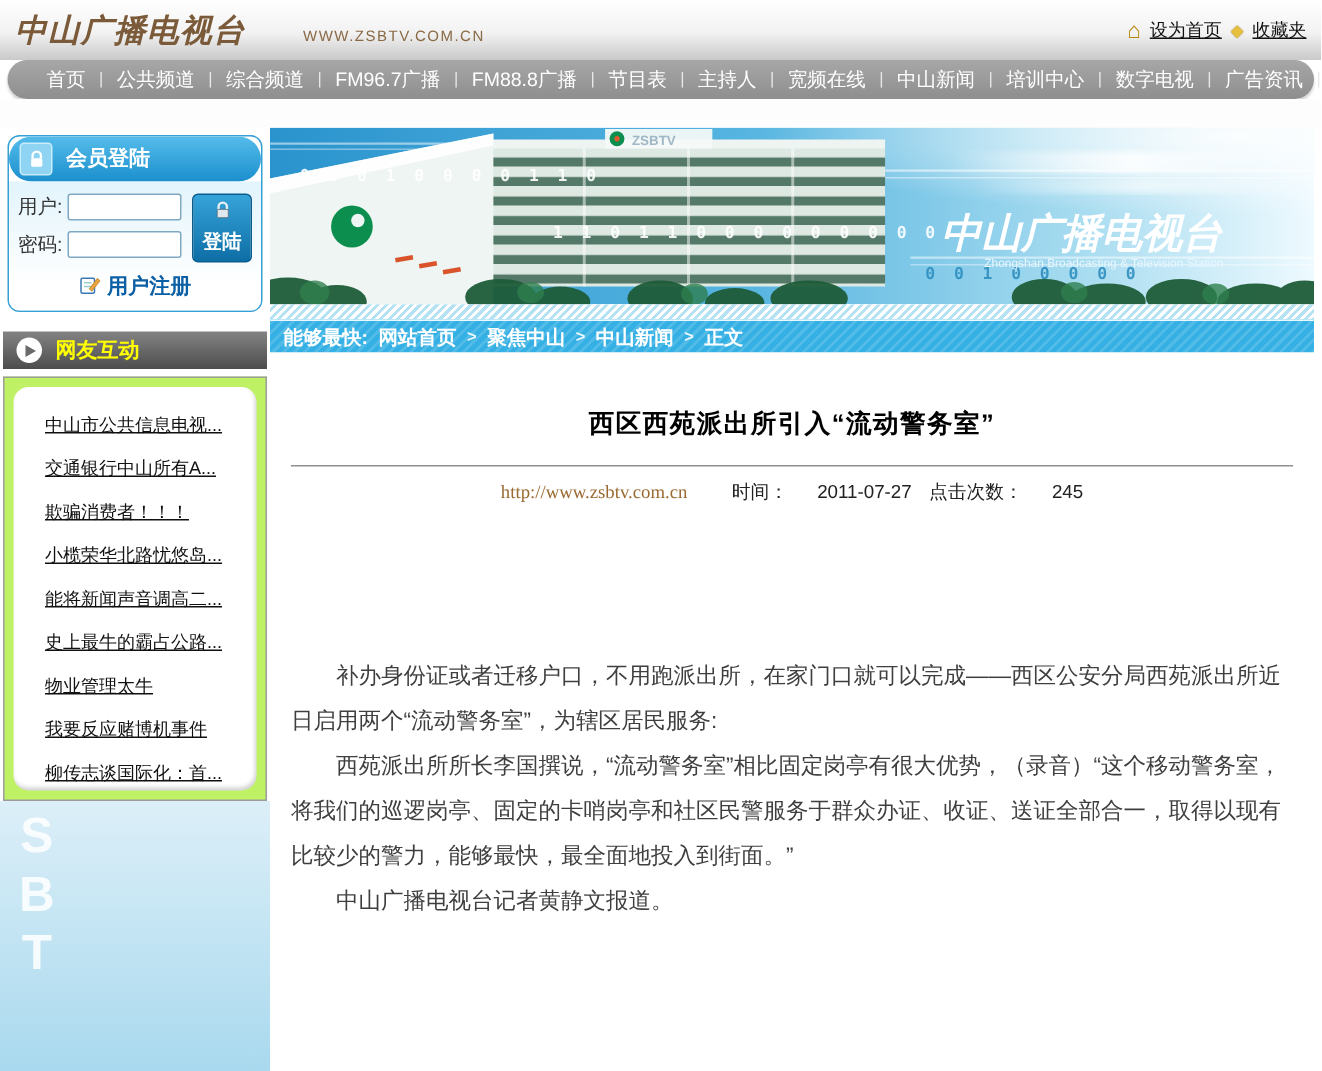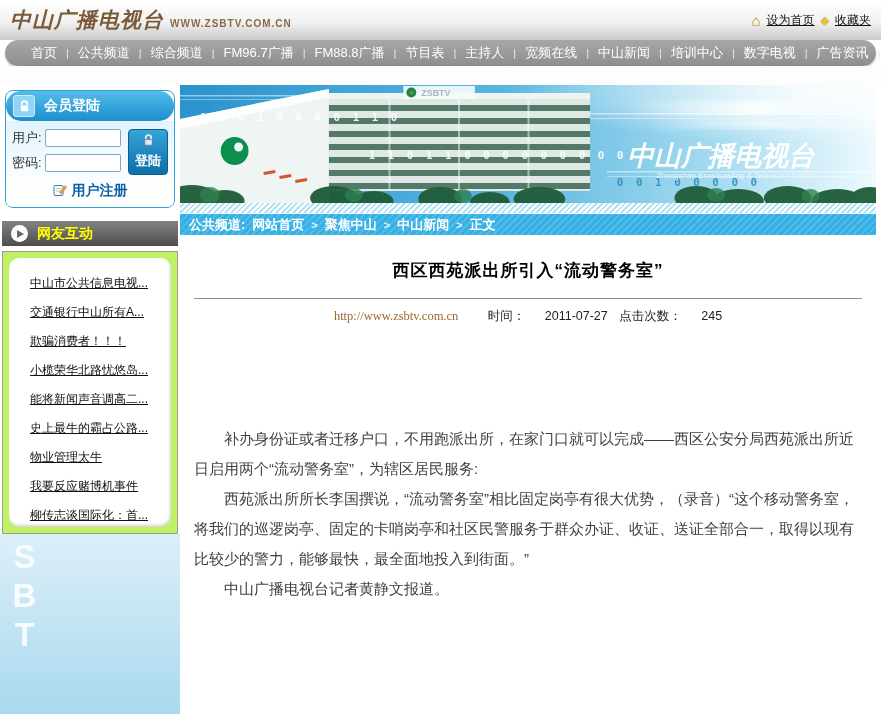--- a/index.html
+++ b/index.html
@@ -6,21 +6,21 @@
   html,body { background:#fff; }
   body { font-family:"Liberation Sans","DejaVu Sans",sans-serif; }
   .page { position:relative; width:881px; height:714px; overflow:hidden; background:#fff; margin:0; }
 
   
   .site-header { height:40px; background:linear-gradient(#ffffff 0%,#f2f2f2 55%,#c9c9c9 100%);
     display:flex; align-items:center; justify-content:space-between; padding:0 10px; }
   .logo { display:flex; align-items:baseline; gap:6px; }
   .logo-cn { font-family:"DejaVu Serif","Liberation Serif",serif; font-style:italic; font-weight:bold;
     font-size:21px; color:#7a5a38; letter-spacing:1px; }
-  .logo-url { font-size:10px; font-weight:bold; color:#8a6a45; letter-spacing:1px; }
+  .logo-url { font-size:10px; font-weight:normal; color:#8a6a45; letter-spacing:1px;margin-left:32px; }
   .quicklinks { display:flex; align-items:center; gap:6px; font-size:12px; color:#222; }
   .quicklinks a { color:#111; text-decoration:underline; cursor:pointer; }
   .home-icon { color:#b8860b; font-size:15px; line-height:1; }
   .diamond-icon { color:#e6c03c; font-size:11px; text-shadow:0 0 1px #8a6a10; }
 
   
   .main-nav { height:26px; margin:0 5px; background:linear-gradient(#a7a7a7,#8e8e8e);
     border-radius:13px; display:flex; align-items:center; justify-content:flex-start;
     padding:0 26px; color:#fff; font-size:13px; gap:9px; box-shadow:0 2px 2px rgba(0,0,0,.18); }
   .main-nav a { color:#fff; text-decoration:none; white-space:nowrap; cursor:pointer; }
@@ -68,21 +68,21 @@
   .content { width:696px; display:flex; flex-direction:column; }
   .banner { height:118px; overflow:hidden; }
   .hatch { height:10px; background:repeating-linear-gradient(135deg,#ffffff 0 2px,#b5e2f2 2px 4px); }
   .breadcrumb { height:22px; background:#35b0e4;
     background-image:repeating-linear-gradient(135deg,rgba(255,255,255,.14) 0 2px,rgba(0,0,0,0) 2px 5px);
     border-top:1px solid #eaf8ff; display:flex; align-items:center; gap:7px; padding:0 9px;
     color:#fff; font-weight:bold; font-size:13px; }
   .breadcrumb a { color:#fff; text-decoration:none; cursor:pointer; }
   .bc-sep { font-size:11px; color:#eaf8ff; }
 
-  article { flex:1; background:#fff; padding:24px 14px 0; overflow:hidden; }
+  article { flex:1; background:#fff; padding:36px 14px 0; overflow:hidden; }
   .article-title { text-align:center; font-size:17px; font-weight:bold; color:#000; letter-spacing:1px; }
   article hr { border:none; border-top:1px solid #8f8f8f; margin:16px 0 9px; }
   .meta { text-align:center; font-size:12.5px; color:#222; }
   .meta .url { font-family:"Liberation Serif","DejaVu Serif",serif; color:#9b6a30; margin-right:18px; cursor:pointer; }
   .meta .lbl { margin-left:8px; }
   .meta .val { margin-left:16px; }
   .article-body { margin-top:99px; }
   .article-body p { text-indent:2em; font-size:15px; line-height:30px; color:#3f3f3f; }
 </style>
 </head>
@@ -296,21 +296,21 @@
           </g>
 
           <text x="545" y="80" text-anchor="middle" font-size="27" font-style="italic" font-weight="bold" fill="#ffffff" font-family="DejaVu Serif, serif">中山广播电视台</text>
           <text x="560" y="93" text-anchor="middle" font-size="8" fill="#e8f7ff">Zhongshan Broadcasting &amp; Television Station</text>
         </svg>
       </div>
 
       <div class="hatch"></div>
 
       <div class="breadcrumb">
-        <span class="bc-prefix">公共频道:</span>
+        <span class="bc-prefix">能够最快:</span>
         <a>网站首页</a>
         <span class="bc-sep">&gt;</span>
         <a>聚焦中山</a>
         <span class="bc-sep">&gt;</span>
         <a>中山新闻</a>
         <span class="bc-sep">&gt;</span>
         <a>正文</a>
       </div>
 
       <article>

